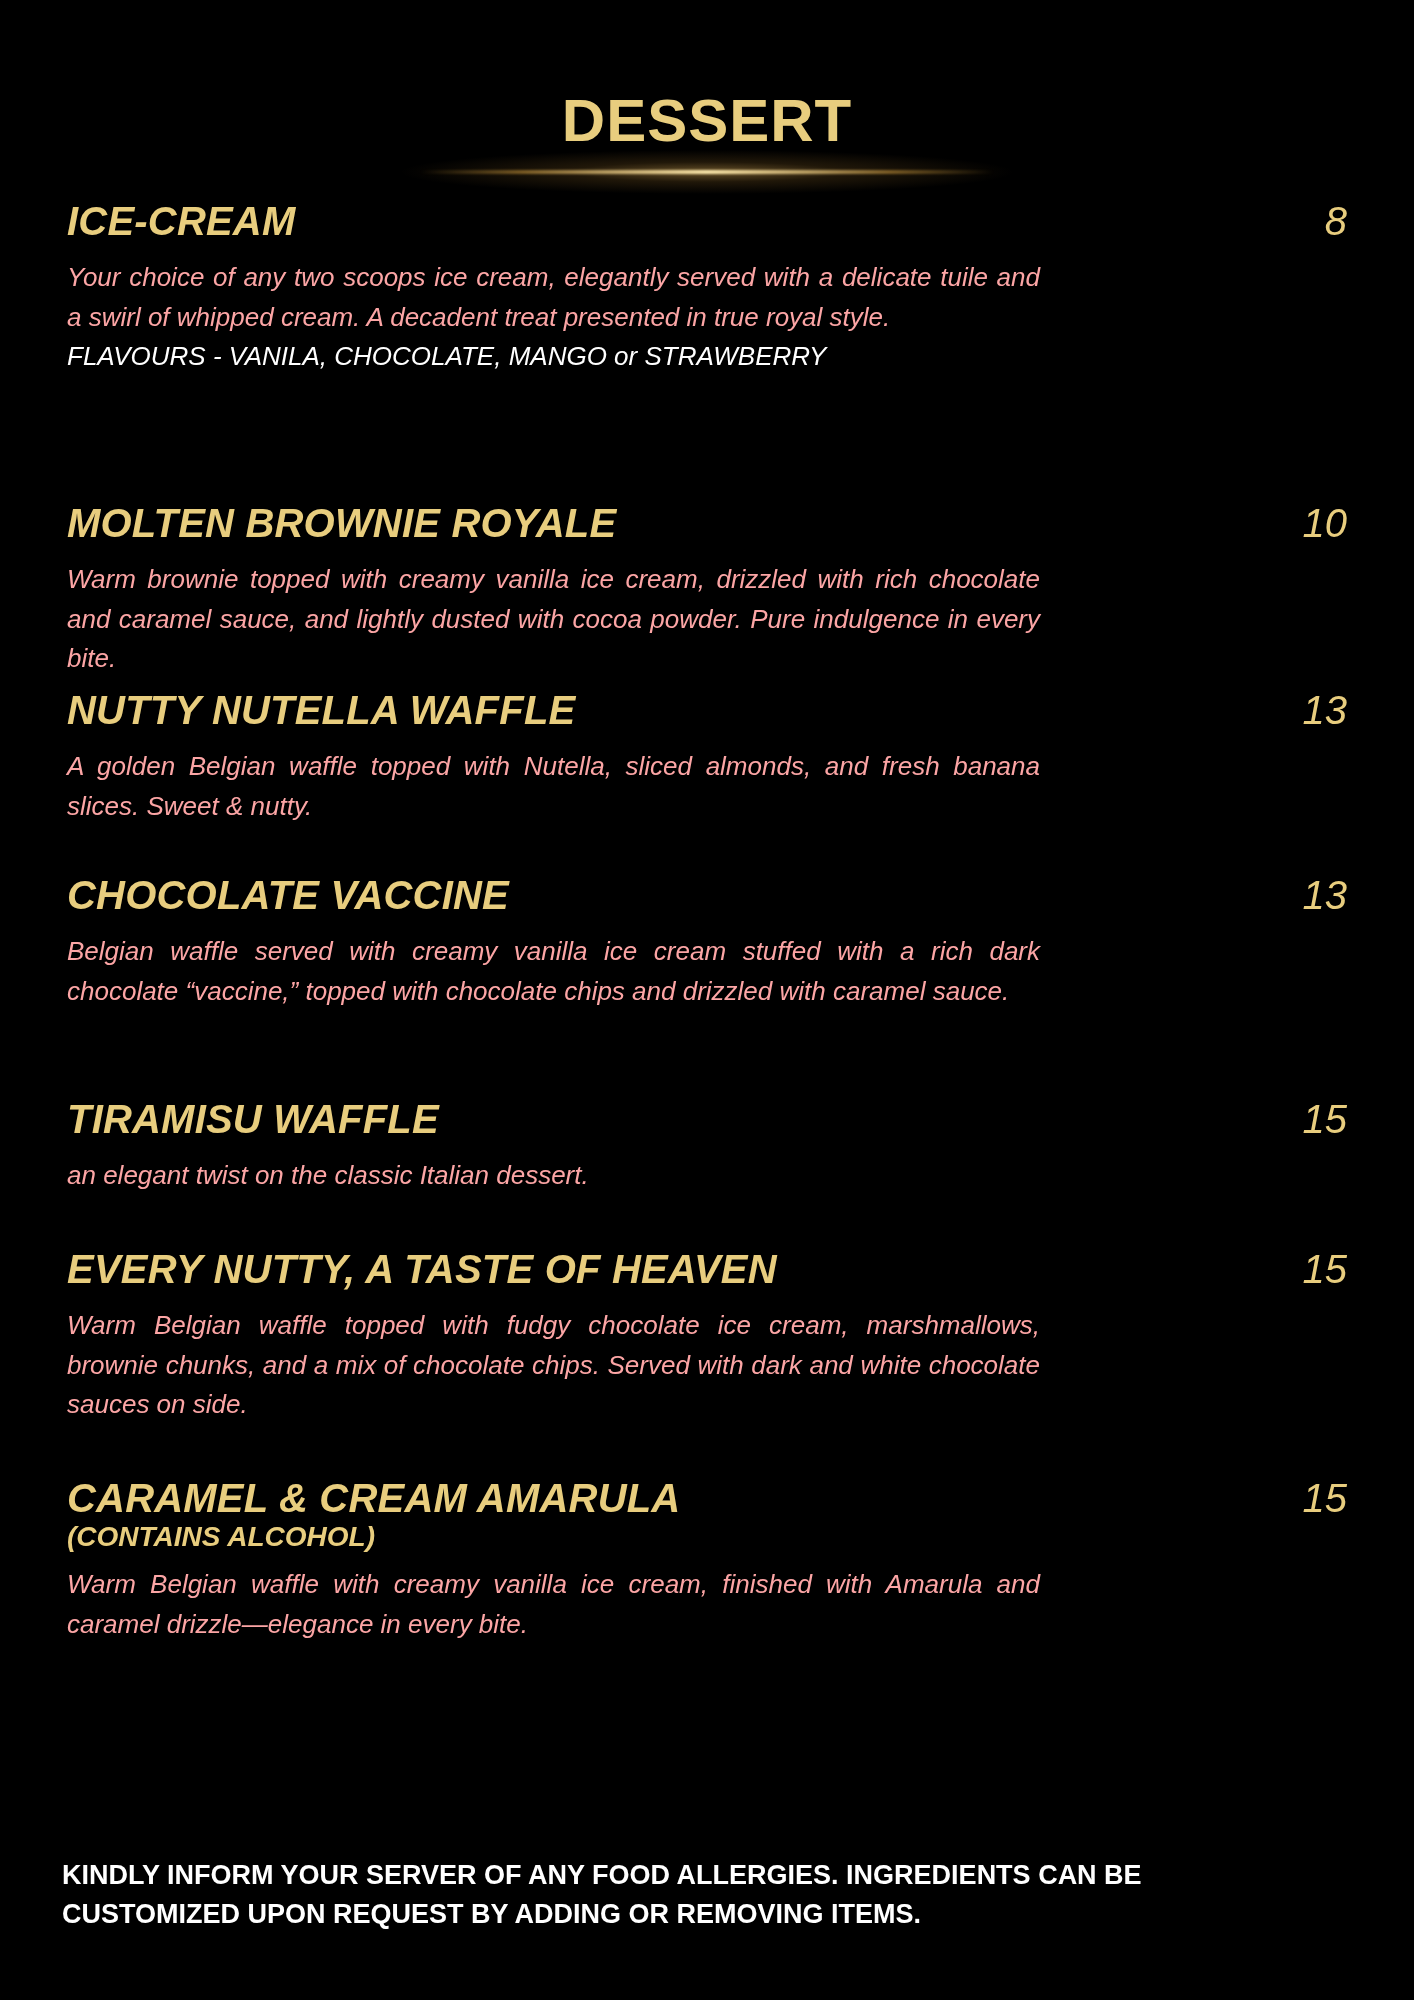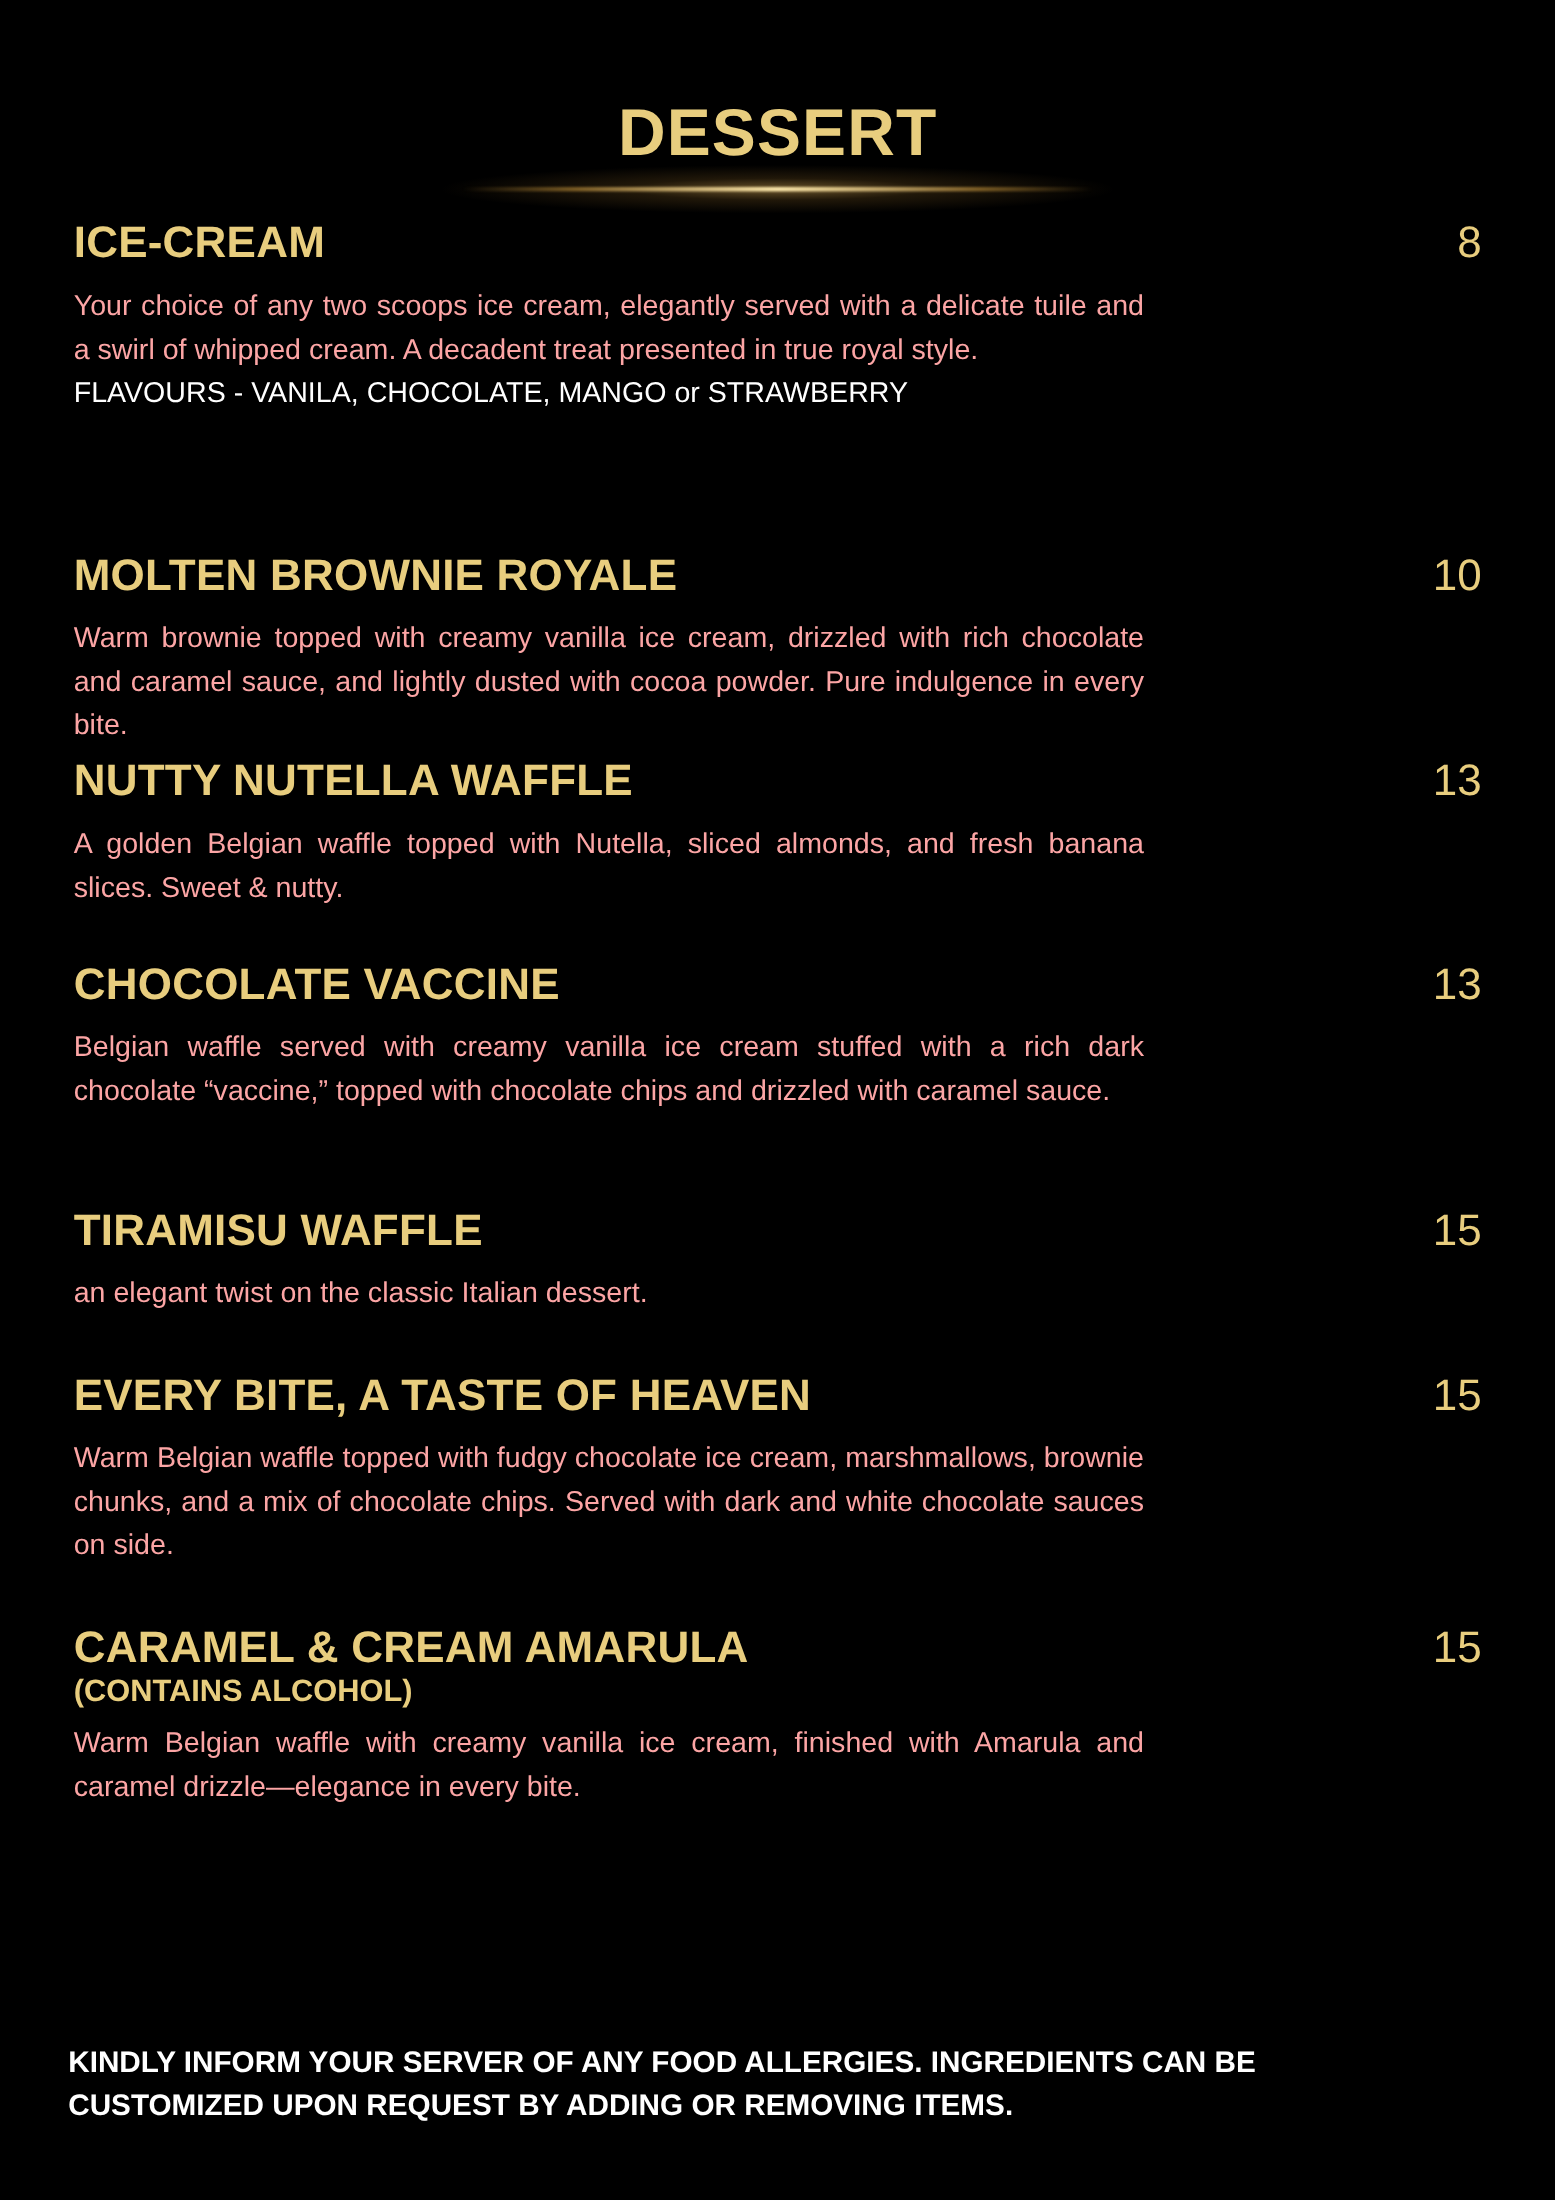--- a/index.html
+++ b/index.html
@@ -43,20 +43,21 @@
     top: 170px;
     width: 574px;
     height: 4px;
     background: linear-gradient(to right, rgba(0,0,0,0) 0%, rgba(200,150,60,0.55) 18%, #F7E3A8 50%, rgba(200,150,60,0.55) 82%, rgba(0,0,0,0) 100%);
     filter: blur(1px);
   }
   .item {
     position: absolute;
     left: 67px;
     width: 1280px;
+    font-style: italic;
   }
   .item-head {
     position: relative;
     height: 52px;
   }
   .item-name {
     position: absolute;
     left: 0;
     top: 0;
     font-family: "Liberation Sans", sans-serif;
@@ -160,21 +161,21 @@
 <div class="item" style="top:1094px;">
   <div class="item-head">
     <span class="item-name">TIRAMISU WAFFLE</span>
     <span class="item-price">15</span>
   </div>
   <div class="item-desc">an elegant twist on the classic Italian dessert.</div>
 </div>
 
 <div class="item" style="top:1244px;">
   <div class="item-head">
-    <span class="item-name">EVERY BITE, A TASTE OF HEAVEN</span>
+    <span class="item-name">EVERY NUTTY, A TASTE OF HEAVEN</span>
     <span class="item-price">15</span>
   </div>
   <div class="item-desc">Warm Belgian waffle topped with fudgy chocolate ice cream, marshmallows, brownie chunks, and a mix of chocolate chips. Served with dark and white chocolate sauces on side.</div>
 </div>
 
 <div class="item" style="top:1473px;">
   <div class="item-head">
     <span class="item-name">CARAMEL &amp; CREAM AMARULA</span>
     <span class="item-price">15</span>
   </div>

